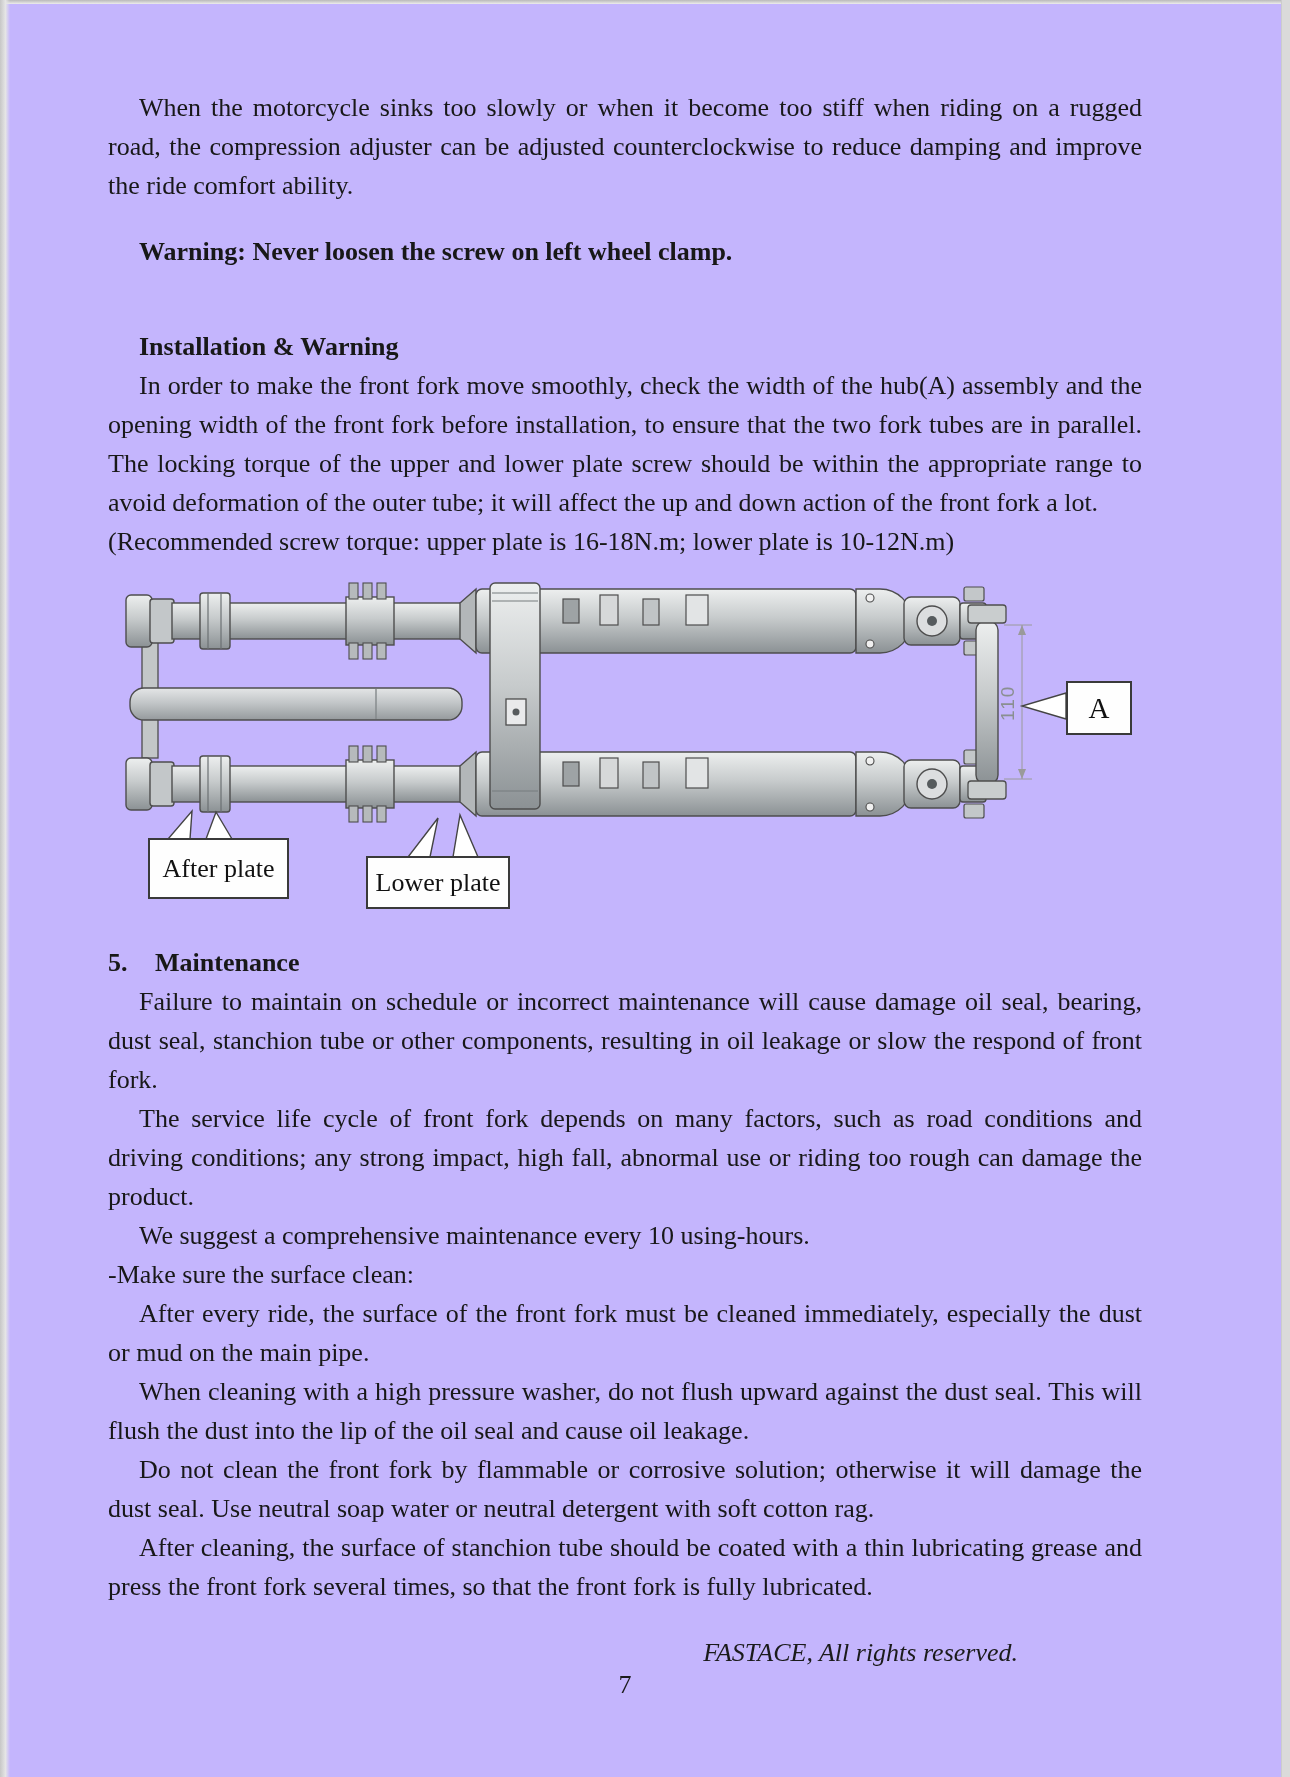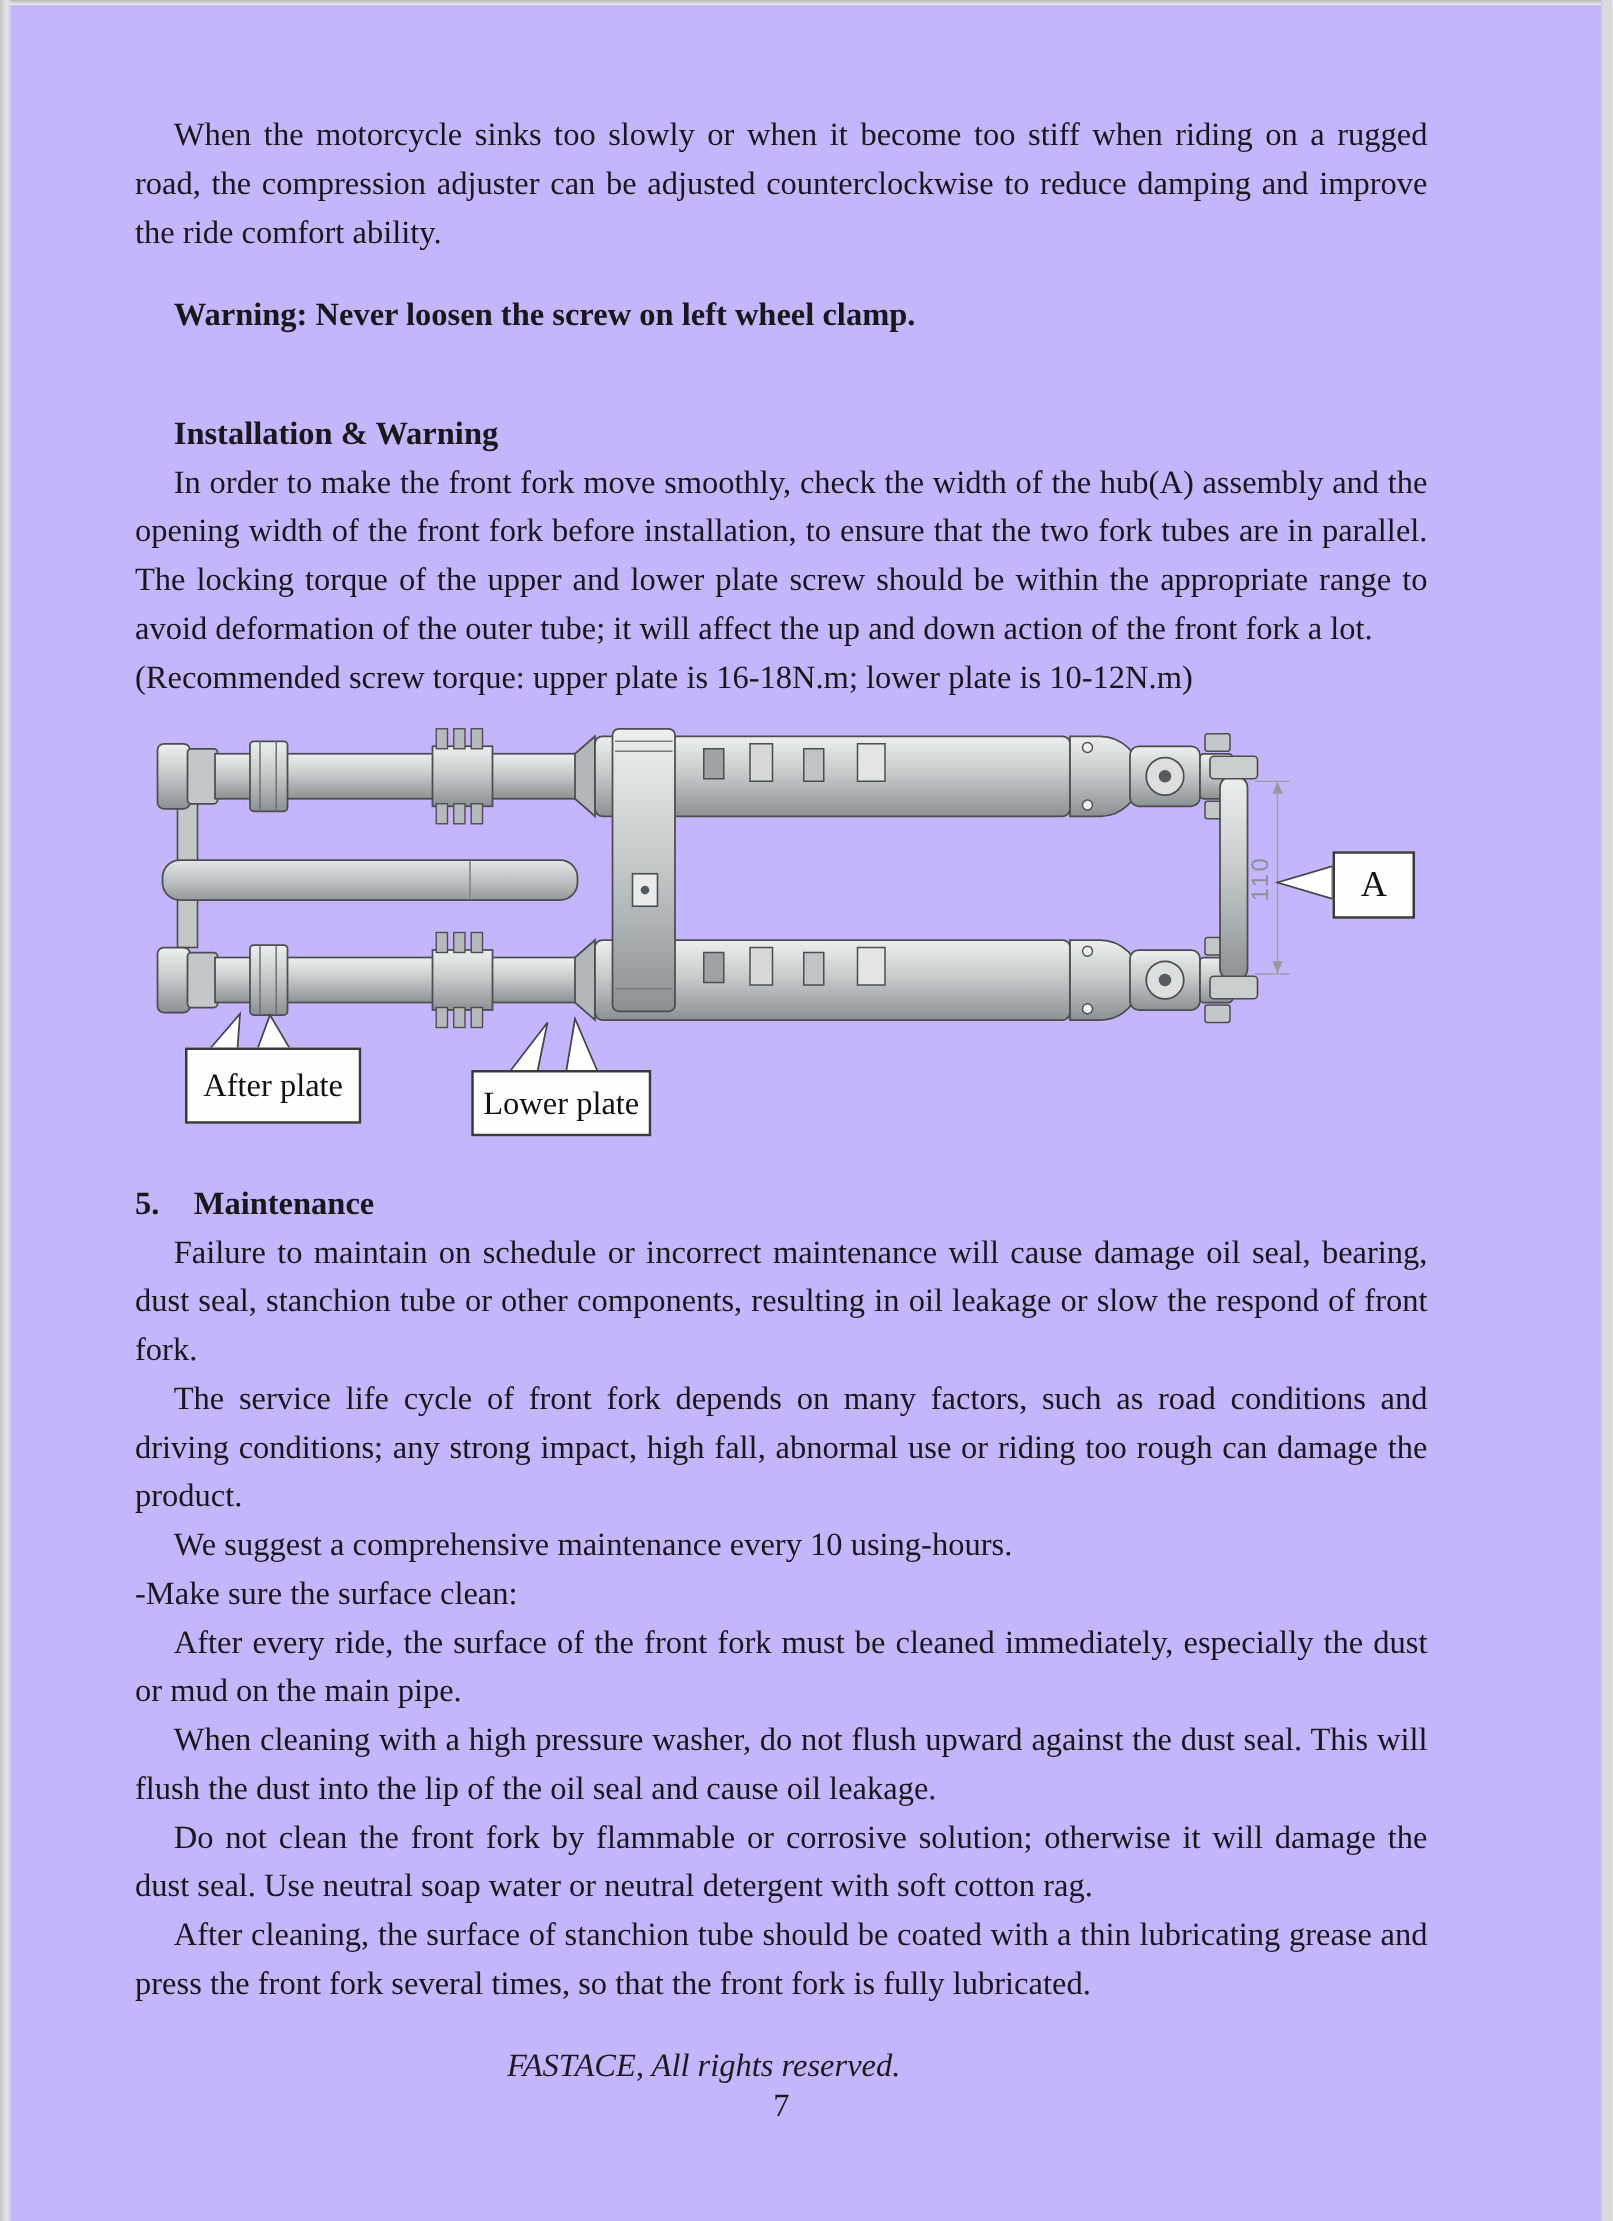--- a/index.html
+++ b/index.html
@@ -30,21 +30,21 @@
   .m-num{display:inline-block;width:47px;text-indent:0;}
   .diagram{position:relative;width:1034px;height:358px;margin-top:20px;text-align:left;text-indent:0;}
   .diagram svg{position:absolute;left:0;top:0;}
   .callout{
     position:absolute;border:2px solid #3a3a3a;background:#fefefe;
     display:flex;align-items:center;justify-content:center;
     font-size:26px;line-height:1;color:#111;z-index:3;
   }
   .footer-copy{
     position:absolute;top:1638px;left:108px;width:910px;
-    font-style:italic;font-size:26px;text-align:center;color:#1b1b1b;
+    font-style:italic;font-size:26px;text-align:right;color:#1b1b1b;
   }
   .footer-page{
     position:absolute;top:1670px;left:108px;width:1034px;
     font-size:26px;text-align:center;color:#1b1b1b;
   }
 </style>
 </head>
 <body>
 
 <div class="page">
@@ -161,21 +161,21 @@
           <polygon points="98,258 124,258 108,231"></polygon>
           <polygon points="300,276 322,276 330,237"></polygon>
           <polygon points="345,276 370,276 352,234"></polygon>
           <polygon points="958,112 958,138 914,125"></polygon>
         </g>
       </svg>
 
       <div class="callout" style="left:40px;top:257px;width:137px;height:57px;">
         <span>After plate</span>
       </div>
-      <div class="callout" style="left:269px;top:275px;width:140px;height:49px;">
+      <div class="callout" style="left:258px;top:275px;width:140px;height:49px;">
         <span>Lower plate</span>
       </div>
       <div class="callout" style="left:958px;top:100px;width:62px;height:50px;font-size:29px;">
         <span>A</span>
       </div>
     </div>
 
     <h3 class="m-heading" style="font-size:26px">
       <span class="m-num">5.</span><span>Maintenance</span>
     </h3>

